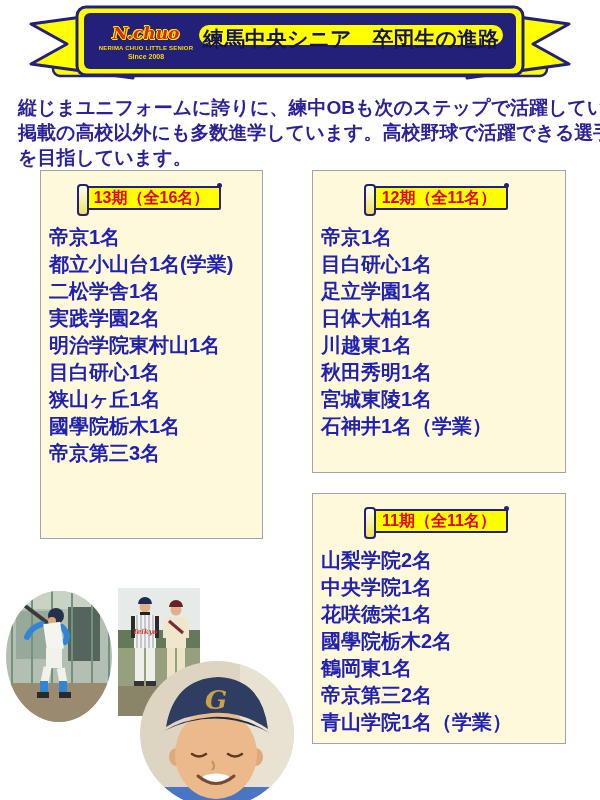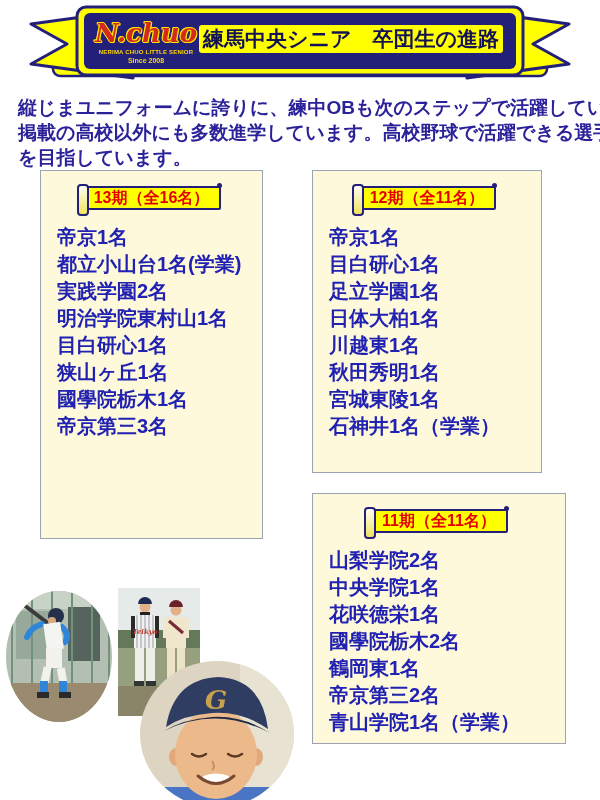--- a/index.html
+++ b/index.html
@@ -11,58 +11,58 @@
   
   .banner{position:absolute;left:15px;top:4px;width:570px;height:80px;}
   .banner svg{position:absolute;left:0;top:0;}
   .logo-block{
     position:absolute;left:80px;top:11px;width:102px;height:54px;
     display:flex;flex-direction:column;align-items:center;justify-content:center;
     text-align:center;line-height:1;
   }
   .logo-name{
     font-family:"DejaVu Serif","Liberation Serif",serif;
-    font-style:italic;font-weight:bold;font-size:26px;color:#d22b1e;
+    font-style:italic;font-weight:bold;font-size:17px;color:#d22b1e;
     text-shadow:1px 0 #ffe400,-1px 0 #ffe400,0 1px #ffe400,0 -1px #ffe400,1px 1px #ffe400,-1px -1px #ffe400;
   }
   .logo-sub{font-size:6px;font-weight:bold;color:#ffd900;letter-spacing:.2px;margin-top:3px;white-space:nowrap;}
   .logo-since{font-size:7px;font-weight:bold;color:#ffd900;margin-top:2px;}
   .banner-title-box{
-    position:absolute;left:184px;top:21px;width:304px;height:28px;
-    background:#ffff00;border-radius:3px;
+    position:absolute;left:184px;top:21px;width:304px;height:20px;
+    background:#ffff00;border-radius:11px;
     display:flex;align-items:flex-start;justify-content:center;
   }
   .banner-title{color:#141257;font-weight:bold;font-size:21px;white-space:nowrap;}
   
   .intro{position:absolute;left:18px;top:95px;width:568px;
     color:#2b2299;font-size:19px;line-height:25px;font-weight:600;}
   .intro div{white-space:nowrap;}
   
   .listbox{
     position:absolute;background:#fdf9da;border:1px solid #9ba3b5;box-sizing:border-box;
   }
   .box-13{left:40px;top:170px;width:223px;height:369px;}
-  .box-12{left:312px;top:170px;width:230px;height:303px;}
+  .box-12{left:312px;top:170px;width:254px;height:303px;}
   .box-11{left:312px;top:493px;width:254px;height:251px;}
   .scroll{
     position:relative;width:138px;height:24px;margin:15px auto 0;
     background:#ffff00;border:2px solid #23207a;border-radius:2px;
     display:flex;align-items:center;justify-content:center;box-sizing:border-box;
   }
   .scroll::before{
     content:"";position:absolute;left:-8px;top:-4px;width:8px;height:28px;
     background:linear-gradient(180deg,#fffef2,#f0e35e);
     border:2px solid #23207a;border-radius:4px;
   }
   .scroll::after{
     content:"";position:absolute;right:-3px;top:-5px;width:5px;height:5px;
     background:#23207a;border-radius:50%;
   }
   .scroll-label{color:#e50000;font-weight:bold;font-size:16px;white-space:nowrap;}
-  .entries{margin-top:14px;padding-left:16px;}
+  .entries{margin-top:14px;padding-left:8px;}
   .entry{
     color:#2121b2;font-size:20px;line-height:27px;font-weight:bold;white-space:nowrap;
   }
   
   .photo{position:absolute;}
   .photo-batter{left:6px;top:591px;width:106px;height:131px;}
   .photo-pair{left:118px;top:588px;width:82px;height:128px;z-index:1;}
   .photo-smile{left:140px;top:661px;width:154px;height:146px;z-index:2;}
 </style>
 </head>
@@ -92,20 +92,21 @@
   <div>を目指しています。</div>
 </div>
 
 <div class="listbox box-13">
   <div class="scroll">
     <span class="scroll-label">13期（全16名）</span>
   </div>
   <div class="entries">
       <div class="entry">帝京1名</div>
       <div class="entry">都立小山台1名(学業)</div>
+      <div class="entry">二松学舎1名</div>
       <div class="entry">実践学園2名</div>
       <div class="entry">明治学院東村山1名</div>
       <div class="entry">目白研心1名</div>
       <div class="entry">狭山ヶ丘1名</div>
       <div class="entry">國學院栃木1名</div>
       <div class="entry">帝京第三3名</div>
     </div>
 </div>
 
 <div class="listbox box-12">

